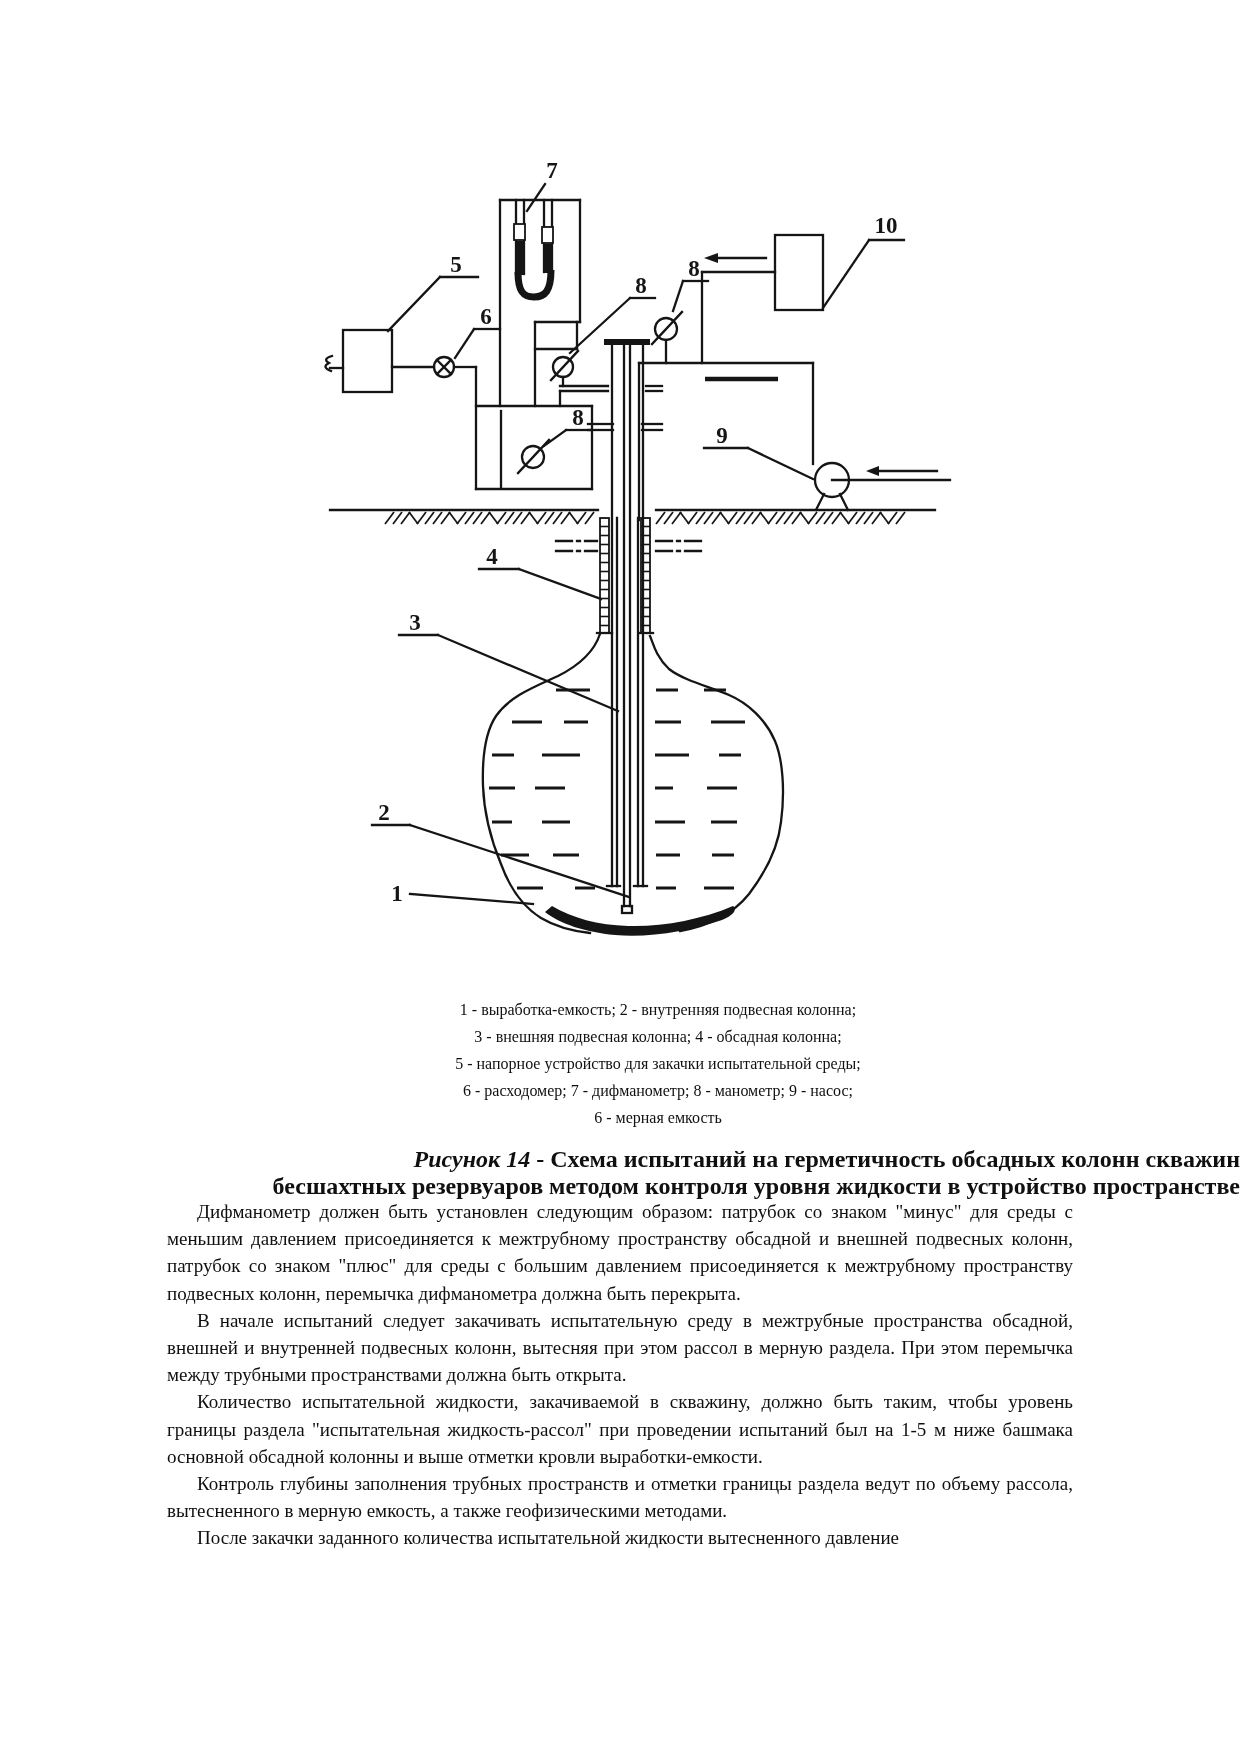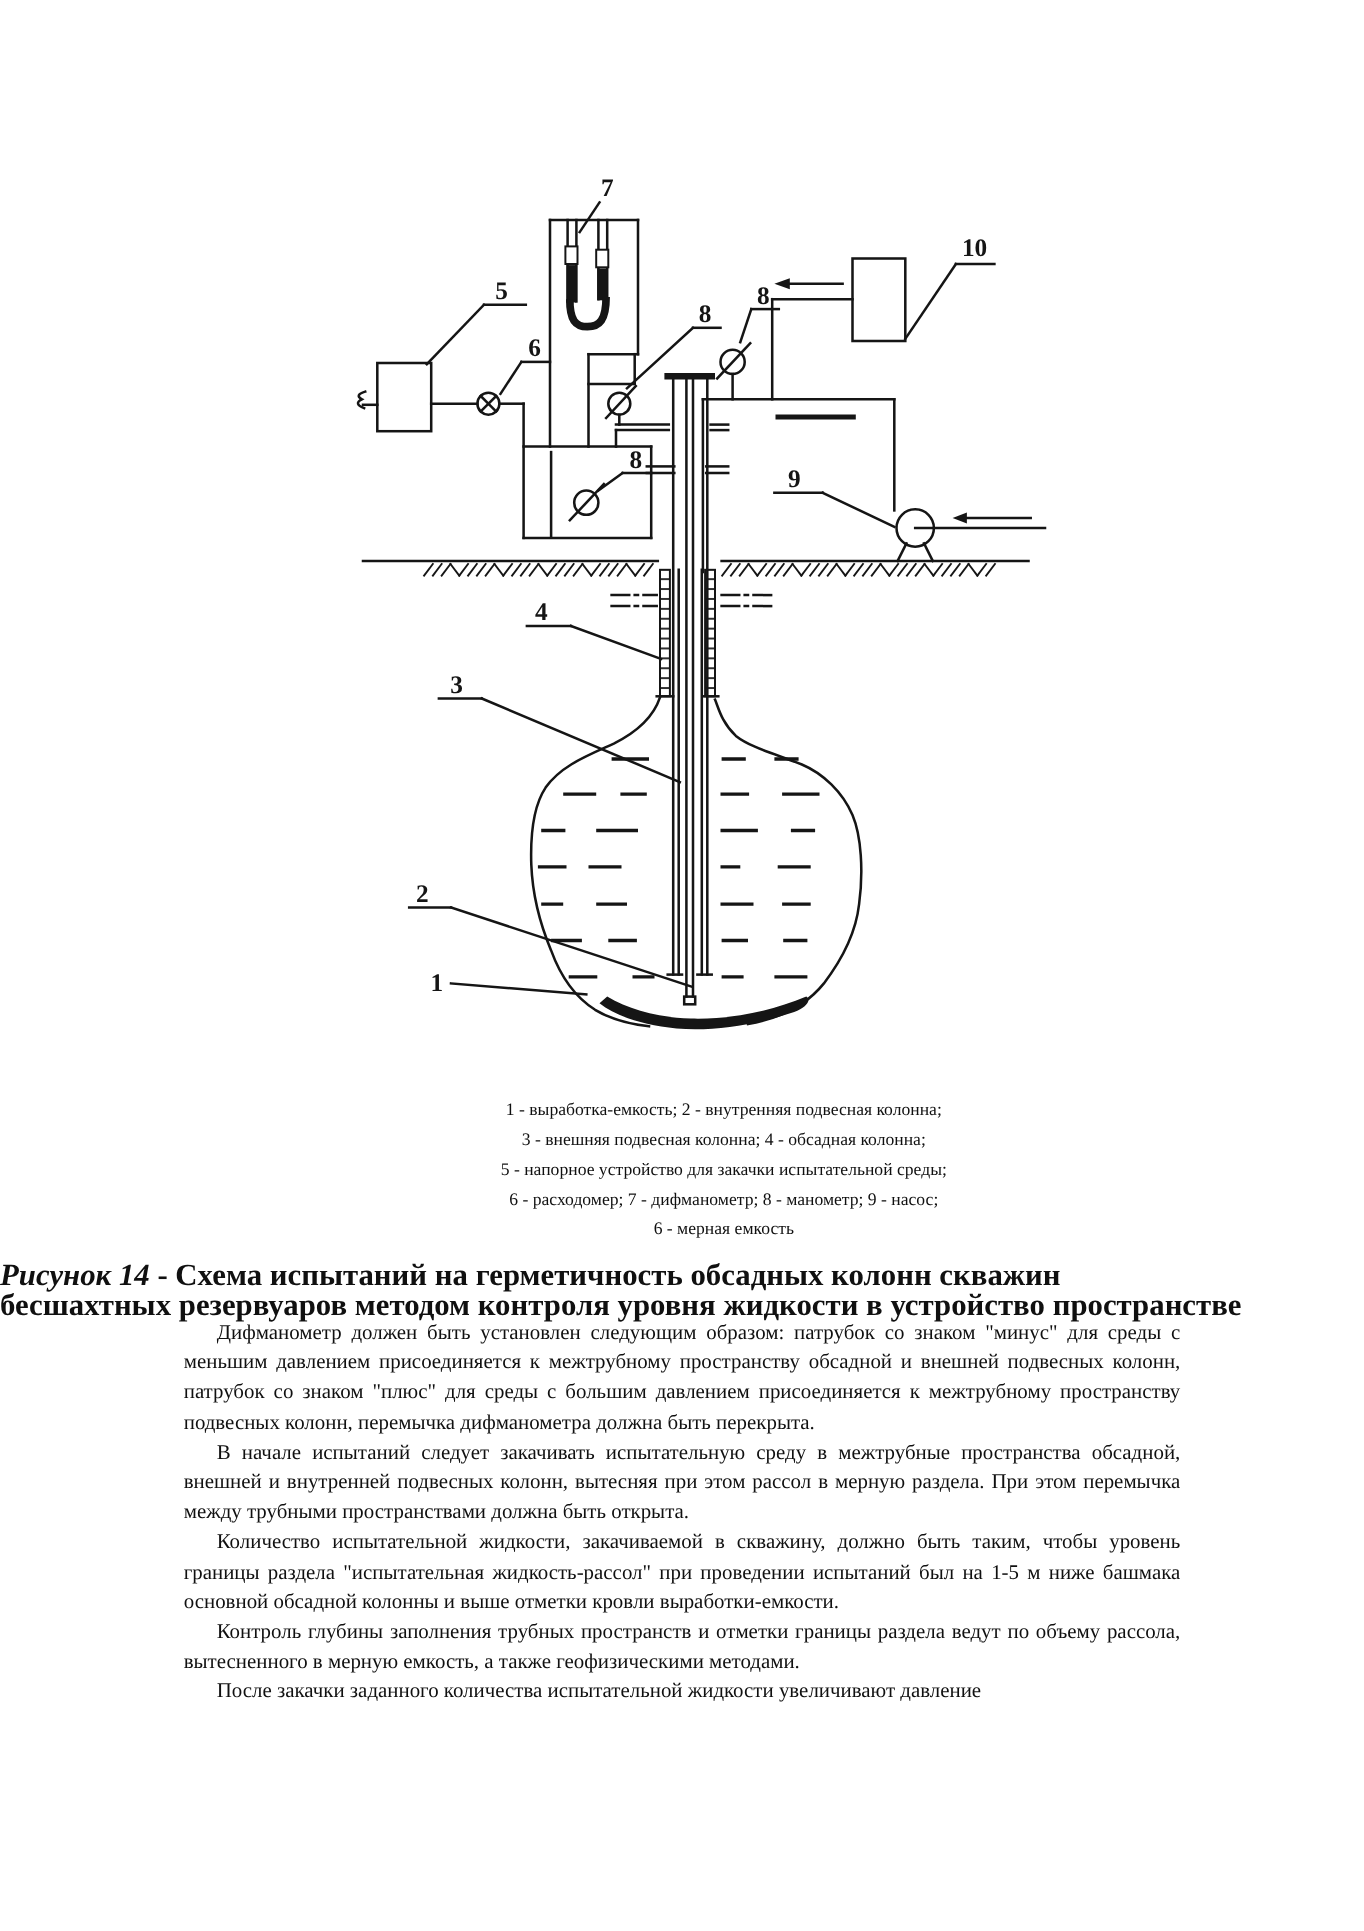--- a/index.html
+++ b/index.html
@@ -2,21 +2,21 @@
 <html><head>
 <meta charset="utf-8">
 <style>
   html,body{margin:0;padding:0;background:#ffffff;}
   body{width:1240px;height:1755px;position:relative;font-family:"Liberation Serif",serif;color:#101010;}
   #diagram{position:absolute;left:0;top:0;}
   .stk{stroke:#151515;fill:none;stroke-width:2.3;stroke-linecap:square;}
   .thick{stroke:#151515;fill:none;stroke-width:4.5;}
   .lbl{font-family:"Liberation Serif",serif;font-weight:700;font-size:23px;fill:#151515;}
   #legend{position:absolute;left:0;top:996px;width:1236px;text-align:center;font-size:16px;line-height:27px;margin-left:40px;}
-  #caption{position:absolute;left:0;top:1146px;width:1240px;text-align:left;font-size:28px;line-height:27px;font-weight:700;}
+  #caption{position:absolute;left:0;top:1146px;width:1240px;text-align:right;font-size:24px;line-height:27px;font-weight:700;}
   #caption .it{font-style:italic;}
   #bodytext{position:absolute;left:167px;top:1198px;width:906px;font-size:19px;line-height:27.2px;text-align:justify;}
   #bodytext p{margin:0;text-indent:30px;}
 </style>
 </head>
 <body>
 
 <svg id="diagram" width="1240" height="990" viewBox="0 0 1240 990" xmlns="http://www.w3.org/2000/svg">
   <defs>
     <pattern id="ladder" width="8" height="9" patternUnits="userSpaceOnUse">
@@ -290,14 +290,14 @@
 <div id="caption">
   <div><span class="it">Рисунок 14</span><span> - Схема испытаний на герметичность обсадных колонн скважин</span></div>
   <div>бесшахтных  резервуаров методом контроля уровня жидкости в устройство пространстве</div>
 </div>
 
 <div id="bodytext">
   <p>Дифманометр должен быть установлен следующим образом: патрубок со знаком "минус" для среды с меньшим давлением присоединяется к межтрубному пространству обсадной и внешней подвесных колонн, патрубок со знаком "плюс" для среды с большим давлением присоединяется к межтрубному пространству подвесных колонн, перемычка дифманометра должна быть перекрыта.</p>
   <p>В начале испытаний следует закачивать испытательную среду в межтрубные пространства обсадной, внешней и внутренней подвесных колонн, вытесняя при этом рассол в мерную раздела. При этом перемычка между трубными пространствами должна быть открыта.</p>
   <p>Количество испытательной жидкости, закачиваемой в скважину, должно быть таким, чтобы уровень границы раздела "испытательная жидкость-рассол" при проведении испытаний был на 1-5 м ниже башмака основной обсадной колонны и выше отметки кровли выработки-емкости.</p>
   <p>Контроль глубины заполнения трубных пространств и отметки границы раздела ведут по объему рассола, вытесненного в мерную емкость, а также геофизическими методами.</p>
-  <p>После закачки заданного количества испытательной жидкости увеличивают давление</p>
+  <p>После закачки заданного количества испытательной жидкости вытесненного давление</p>
 </div>
 
 </body></html>

